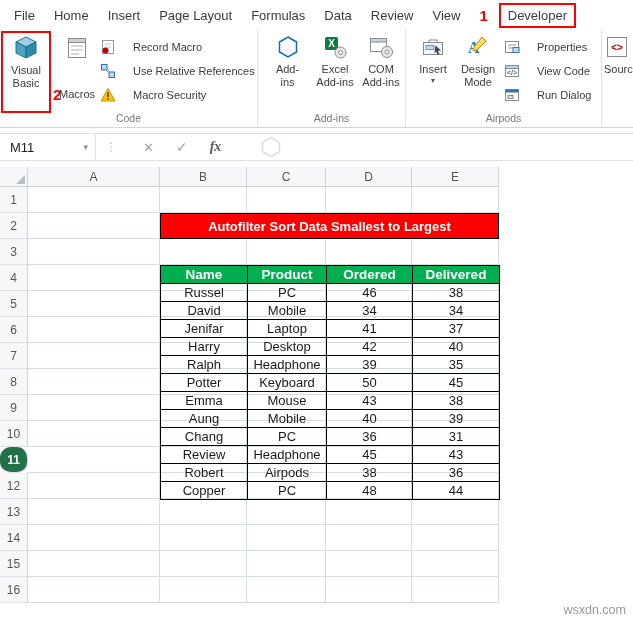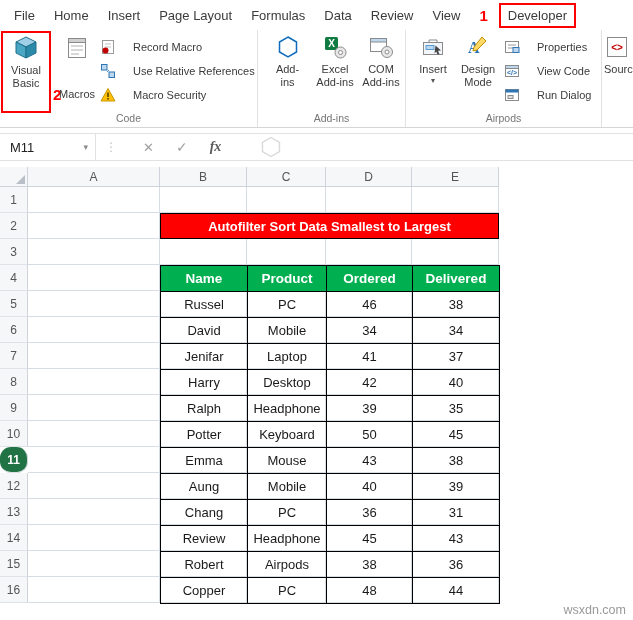--- a/index.html
+++ b/index.html
@@ -118,21 +118,21 @@
     position:absolute; left:160px; top:26px; width:339px; height:26px;
     background:var(--banner-bg,#fe0000); color:var(--banner-fg,#fff);
     border:1px solid #000; display:flex; align-items:center; justify-content:center;
     font-weight:bold; font-size:13px;
   }
   .data-table {
     position:absolute; left:160px; top:78px; width:339px;
     border-collapse:collapse; table-layout:fixed; font-size:13px;
   }
   .data-table th, .data-table td {
-    border:1px solid #000; height:26px; text-align:center; padding:0; color:#1a1a1a;
+    border:1px solid #000; height:18px; text-align:center; padding:0; color:#1a1a1a;
   }
   .data-table th { background:var(--thead-bg,#00b050); color:#fff; font-size:13.5px; }
   .data-table col.c1{width:87px} .data-table col.c2{width:79px}
   .data-table col.c3{width:86px} .data-table col.c4{width:87px}
 
   .watermark {
     position:absolute; right:7px; bottom:3px; font-size:12.5px; color:#9a9a9a;
   }
 </style>
 </head>

